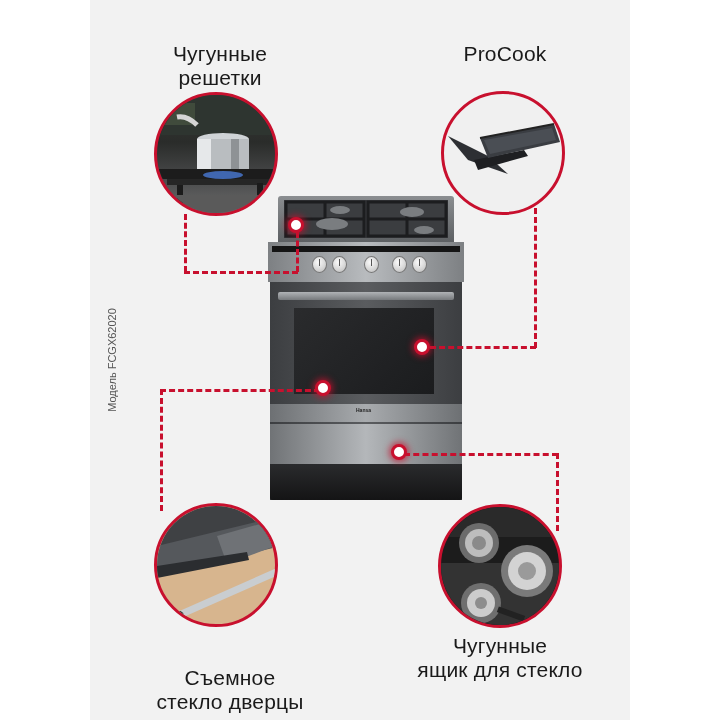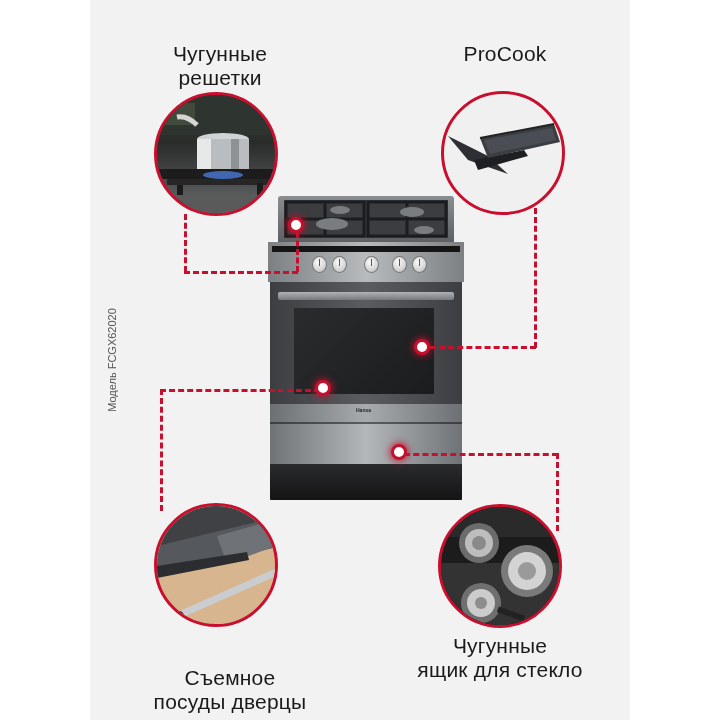--- a/index.html
+++ b/index.html
@@ -22,21 +22,21 @@
 
 <div class="title" style="left:140px; top:42px; width:160px;">
   <div>Чугунные</div>
   <div>решетки</div>
 </div>
 <div class="title" style="left:420px; top:42px; width:170px;">
   <div>ProCook</div>
 </div>
 <div class="title" style="left:130px; top:634px; width:200px;margin-top:32px;">
   <div>Съемное</div>
-  <div>посуды дверцы</div>
+  <div>стекло дверцы</div>
 </div>
 <div class="title" style="left:400px; top:634px; width:200px;">
   <div>Чугунные</div>
   <div>ящик для стекло</div>
 </div>
 
 <div class="model">Модель FCGX62020</div>
 
 <div class="circle" style="left:154px; top:92px; width:124px; height:124px; background:linear-gradient(180deg,#3a3d38 0%,#2a2c2a 40%,#48494a 70%,#6b6b6b 100%);">
   <svg width="124" height="124" viewBox="0 0 124 124">

